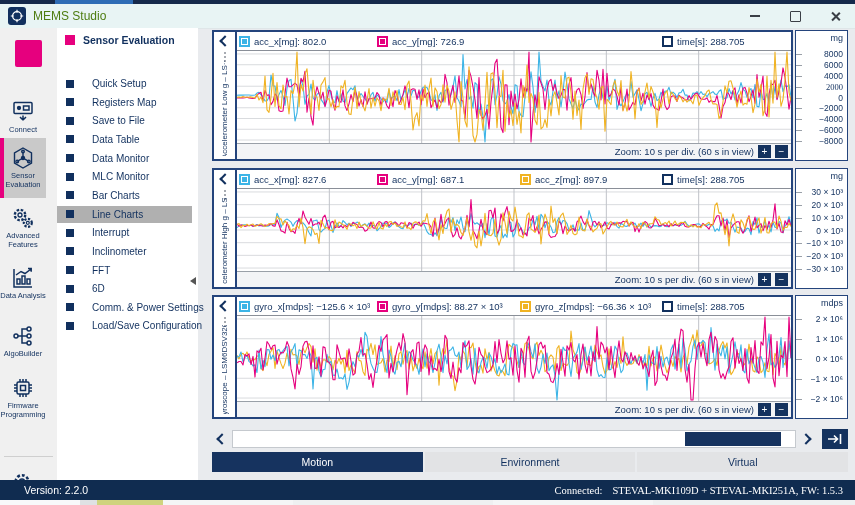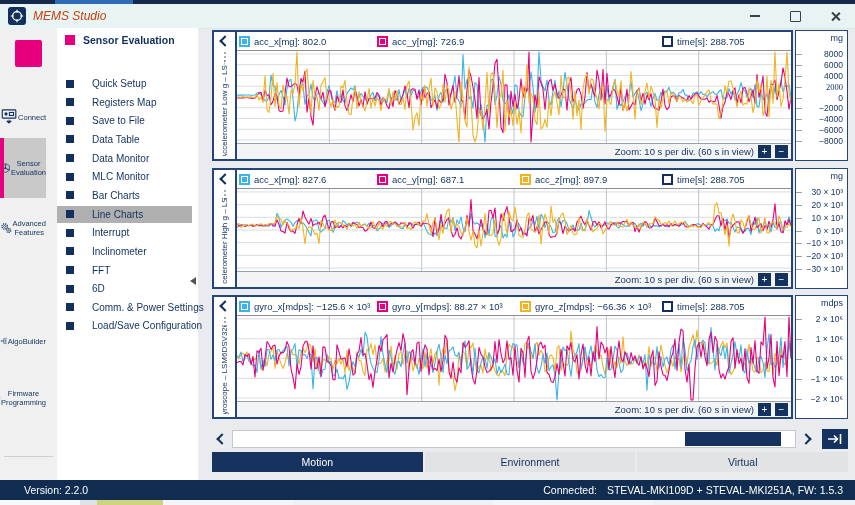--- a/index.html
+++ b/index.html
@@ -4,32 +4,32 @@
 <style>
   html,body{margin:0;padding:0;background:#cfd3d8;}
   .screen{position:relative;width:855px;height:505px;overflow:hidden;
     font-family:"Liberation Sans",sans-serif;background:#e9ebee;color:#11305e;}
   
   .top-strip{position:absolute;left:0;top:0;width:855px;height:4px;background:#15294b;}
   .top-strip .seg{position:absolute;left:55px;top:0;width:78px;height:4px;background:#2e6cb5;}
   .titlebar{position:absolute;left:0;top:4px;width:855px;height:24px;background:#e8f4f4;
     display:flex;align-items:center;border-bottom:1px solid #dfe6e8;}
   .app-icon{width:18px;height:18px;margin-left:8px;flex:none;}
-  .wtitle{margin-left:7px;font-size:12px;color:#c2410c;font-style:italic;}
+  .wtitle{margin-left:7px;font-size:12px;color:#4d7c0f;}
   .win-controls{margin-left:auto;display:flex;align-items:center;height:100%;}
   .win-btn{width:40px;height:100%;border:none;background:transparent;display:flex;align-items:center;justify-content:center;cursor:default;}
   .glyph-min{width:10px;height:2px;background:#3a3f46;}
   .glyph-max{width:9px;height:9px;border:1.5px solid #3a3f46;border-radius:1px;}
   .glyph-close{position:relative;width:11px;height:11px;}
   .glyph-close:before,.glyph-close:after{content:"";position:absolute;left:5px;top:0;width:1.6px;height:11px;background:#3a3f46;}
   .glyph-close:before{transform:rotate(45deg);} .glyph-close:after{transform:rotate(-45deg);}
   
   .icon-sidebar{position:absolute;left:0;top:28px;width:57px;height:452px;background:#f0f0f0;border-right:1px solid #dddddd;}
   .logo-square{position:absolute;left:15px;top:12px;width:27px;height:27px;background:#e6007e;border-radius:2px;}
-  .side-item{position:absolute;left:0;width:46px;display:flex;flex-direction:row;align-items:center;justify-content:center;}
+  .side-item{position:absolute;left:0;width:46px;display:flex;flex-direction:column;align-items:center;justify-content:center;}
   .side-item.sel{background:#c9c9c9;}
   .sel-bar{position:absolute;left:0;top:0;bottom:0;width:4px;background:#e6007e;}
   .side-icon{width:24px;height:24px;color:#11305e;}
   .side-icon svg{width:100%;height:100%;}
   .side-label{font-size:7.5px;line-height:1.15;text-align:center;margin-top:2px;max-width:54px;color:#11305e;}
   .side-divider{position:absolute;left:4px;width:49px;height:1px;background:#cfcfcf;top:428px;}
   
   .menu-panel{position:absolute;left:57px;top:28px;width:141px;height:452px;background:#ffffff;}
   .menu-header{position:absolute;left:0;top:4px;height:16px;display:flex;align-items:center;font-weight:bold;font-size:10.5px;}
   .bullet{width:8px;height:8px;margin-left:9px;margin-right:9px;flex:none;}
@@ -77,21 +77,21 @@
   .sc-thumb{position:absolute;left:80.5%;top:1px;bottom:1px;width:17%;background:#16335f;}
   .end-btn{width:26px;height:20px;margin-left:6px;background:#14325e;border:none;display:flex;align-items:center;justify-content:center;padding:0;}
   
   .tabs-row{position:absolute;left:212px;top:452px;width:636px;height:20px;display:flex;gap:2px;}
   .tab{flex:1;display:flex;align-items:center;justify-content:center;font-size:10.5px;background:#e2e3e5;color:#11305e;cursor:default;}
   .tab.active{background:#16335f;color:#ffffff;}
   
   .statusbar{position:absolute;left:0;top:480px;width:855px;height:20px;background:#102c50;color:#fff;
     display:flex;align-items:center;font-size:10.5px;}
   .statusbar .ver{margin-left:24px;}
-  .statusbar .conn{margin-left:auto;margin-right:12px;}
+  .statusbar .conn{margin-left:auto;margin-right:12px;font-family:Liberation Serif, serif;}
   .statusbar .conn b{font-weight:normal;margin-right:10px;}
   
   .sliver{position:absolute;left:0;top:500px;width:855px;height:5px;background:#eceff1;}
   .sliver i{position:absolute;top:0;height:5px;display:block;}
 </style>
 </head>
 <body>
 
 <div class="screen">
 
@@ -146,20 +146,30 @@
         <div class="side-label">Sensor Evaluation</div>
       </div>
       <div class="side-item" style="top: 174px; height: 52px;">
         <div class="side-icon"><svg viewBox="0 0 24 24" fill="none" stroke="currentColor">
             <circle cx="9" cy="9" r="5.2" stroke-width="2.4" stroke-dasharray="2.5 1.6"></circle>
             <circle cx="9" cy="9" r="2" stroke-width="1.3"></circle>
             <circle cx="16.8" cy="16.8" r="4" stroke-width="2.2" stroke-dasharray="2.2 1.5"></circle>
             <circle cx="16.8" cy="16.8" r="1.5" stroke-width="1.2"></circle>
           </svg></div>
         <div class="side-label">Advanced Features</div>
+      </div>
+      <div class="side-item" style="top: 234px; height: 42px;">
+        <div class="side-icon"><svg viewBox="0 0 24 24" fill="none" stroke="currentColor" stroke-width="1.5">
+            <path d="M3 3v18h18"></path>
+            <rect x="6" y="13" width="3" height="5"></rect>
+            <rect x="11" y="10" width="3" height="8"></rect>
+            <rect x="16" y="13" width="3" height="5"></rect>
+            <path d="M5 9l5-3.5 4 2 6-4.5M17 2.5h3.2v3.2"></path>
+          </svg></div>
+        <div class="side-label">Data Analysis</div>
       </div>
       <div class="side-item" style="top: 294px; height: 38px;">
         <div class="side-icon"><svg viewBox="0 0 24 24" fill="none" stroke="currentColor" stroke-width="1.5">
             <circle cx="5" cy="12" r="2"></circle>
             <circle cx="18" cy="5" r="2"></circle>
             <circle cx="18" cy="12" r="2"></circle>
             <circle cx="18" cy="19" r="2"></circle>
             <path d="M7 12h4m0 0V5h5m-5 7h5m-5 0v7h5"></path>
           </svg></div>
         <div class="side-label">AlgoBuilder</div>

